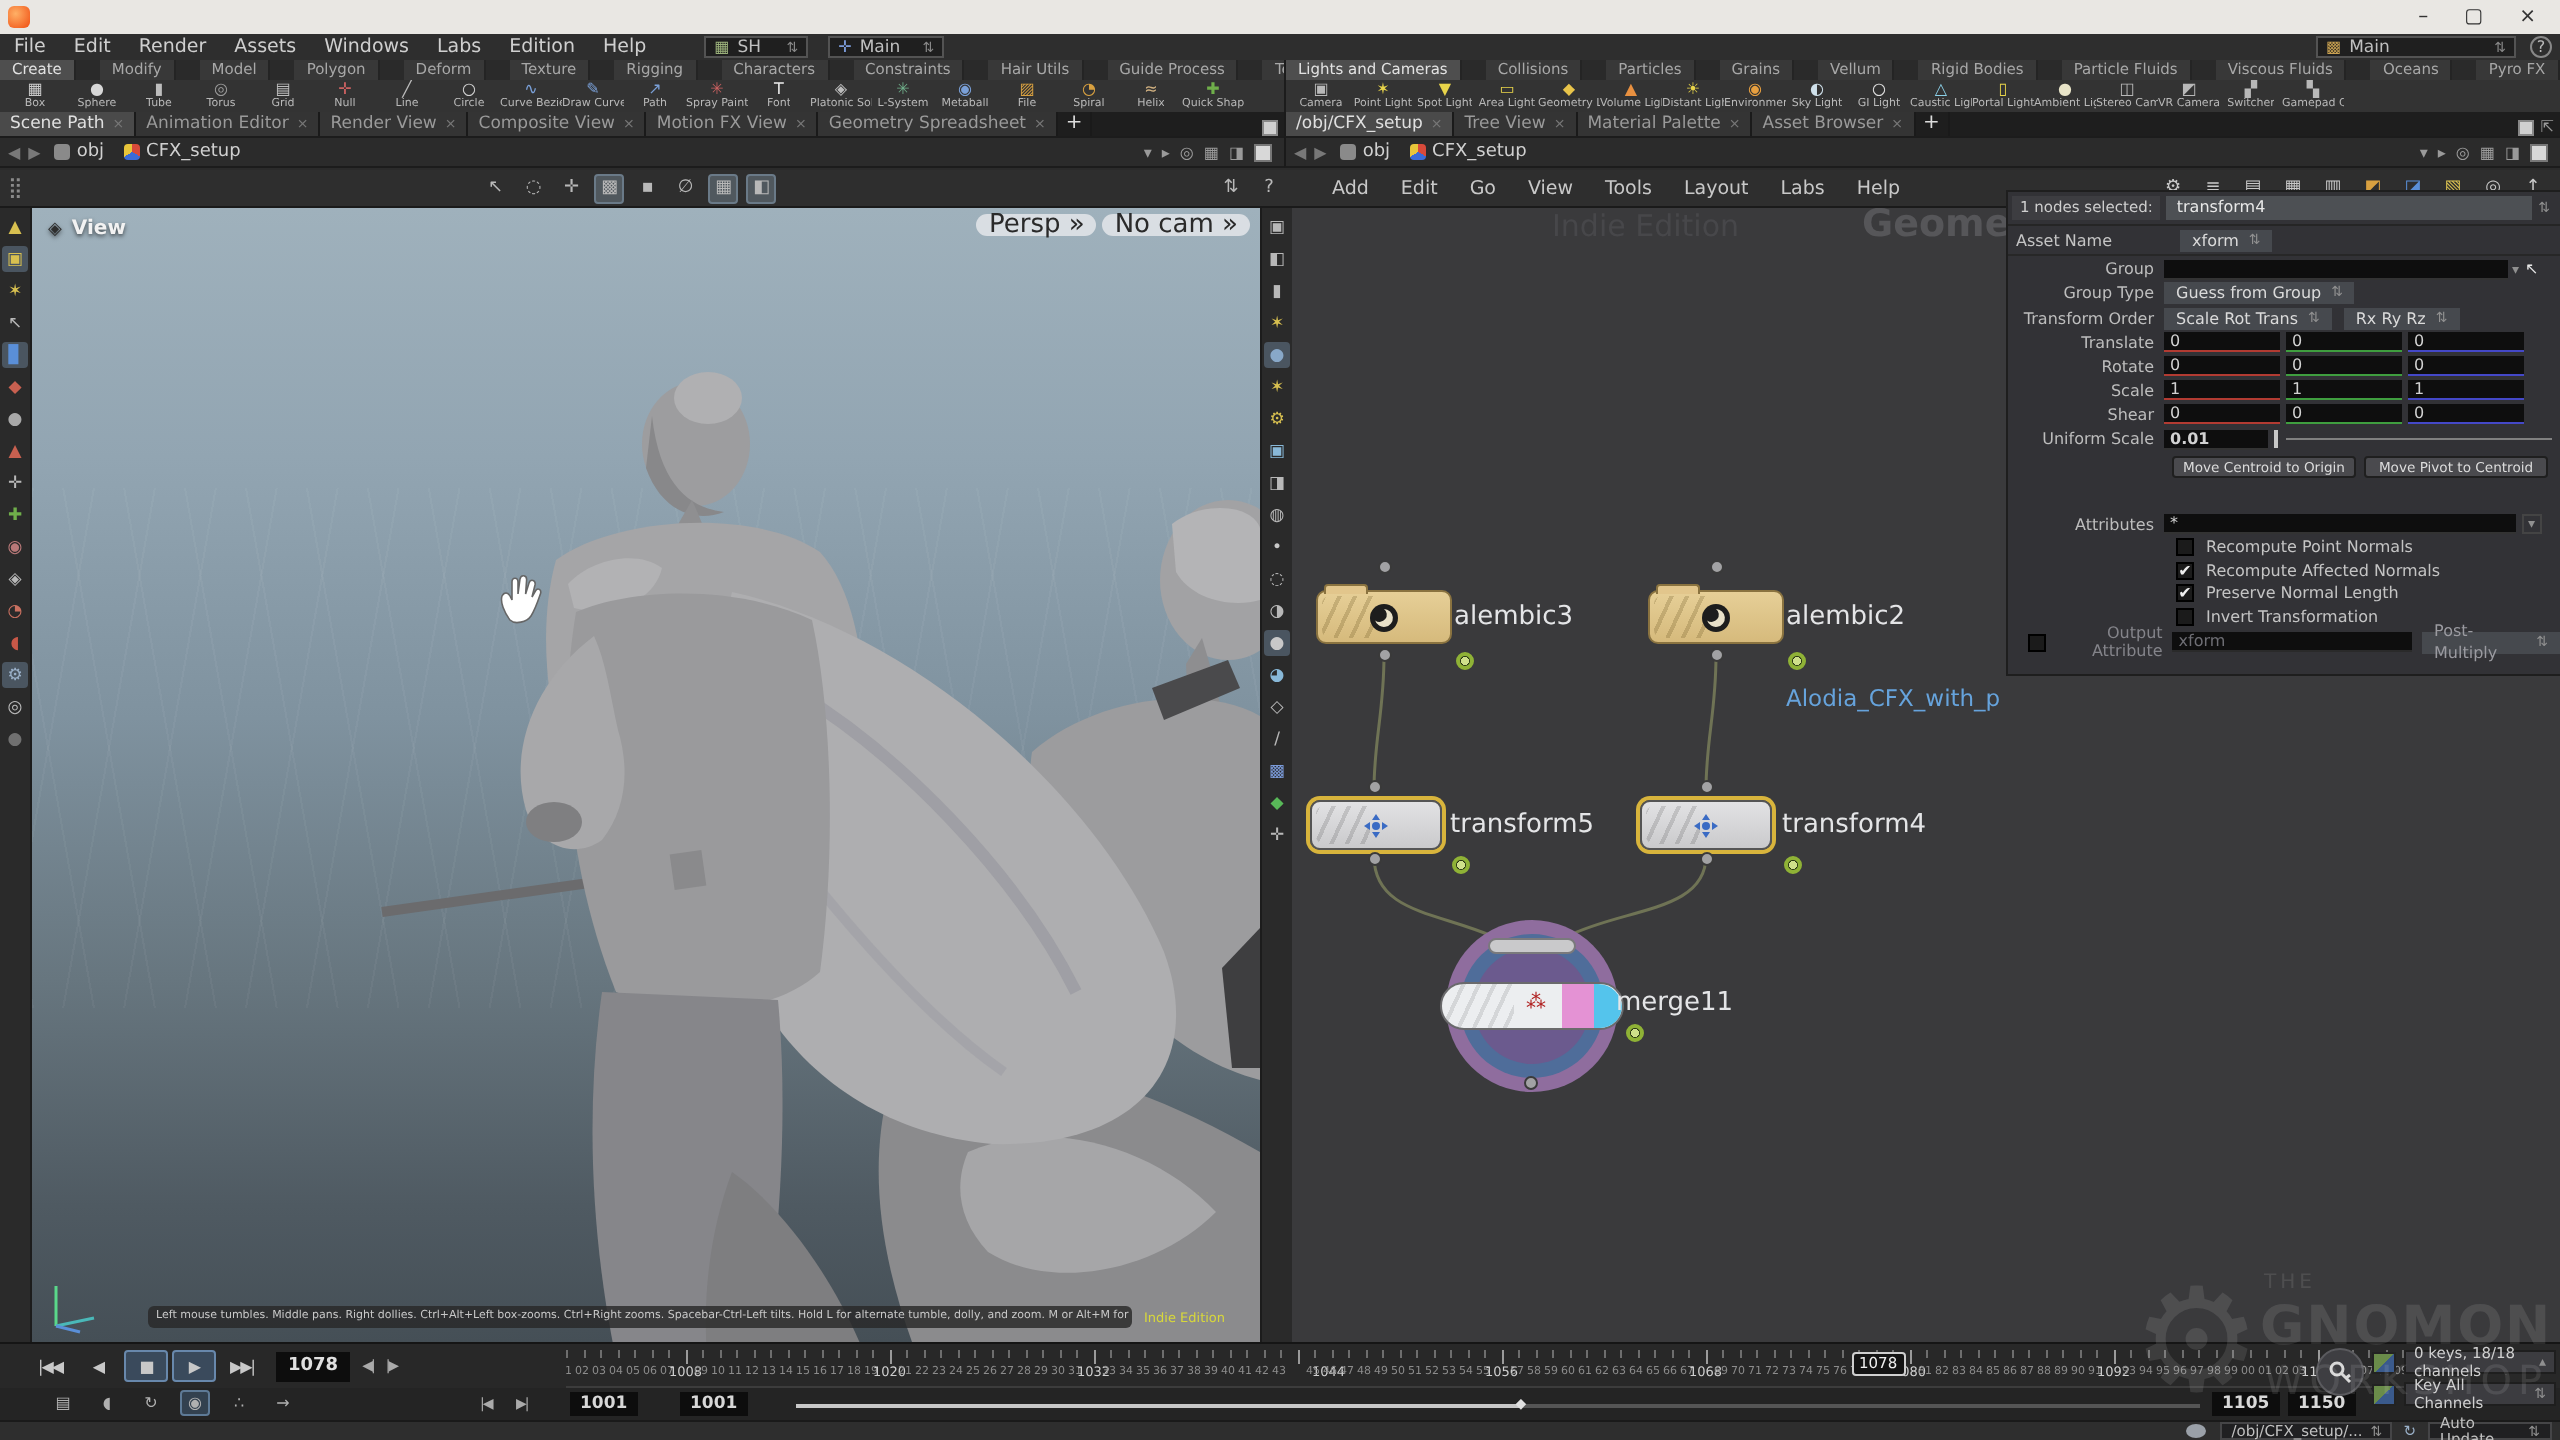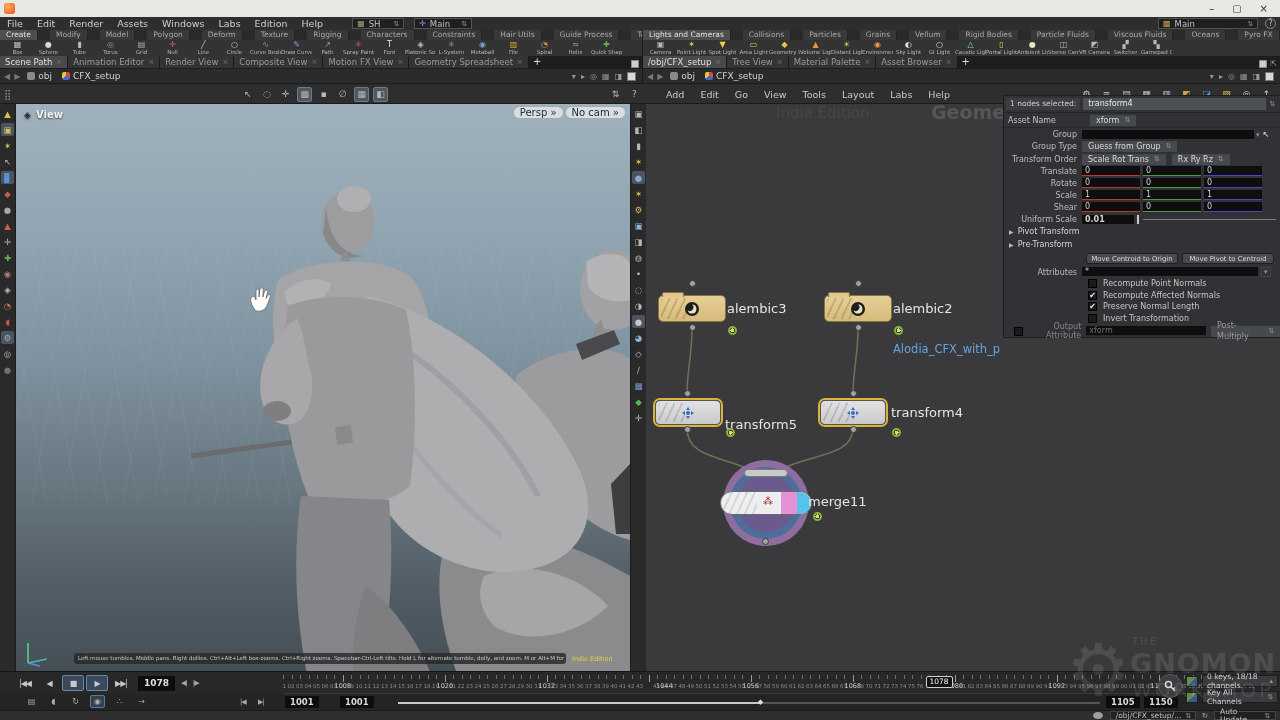--- a/index.html
+++ b/index.html
@@ -70,21 +70,21 @@
   .sic{width:13px;height:13px;flex:none;display:flex;align-items:center;justify-content:center;font-size:8.5px;border-radius:2px;}
   .sic.active{background:#4a5560;}
   .vpcanvas{position:absolute;left:16px;top:0;width:614px;height:567px;overflow:hidden;
     background:linear-gradient(180deg,#9fb1bc 0%,#92a5b2 22%,#7f929f 45%,#67767f 68%,#4f5a62 88%,#454f56 100%);}
   .vpgrid{position:absolute;left:0;top:140px;width:614px;height:260px;opacity:.55;
     background-image:repeating-linear-gradient(100deg,rgba(255,255,255,.07) 0 1px,transparent 1px 30px),
                      repeating-linear-gradient(80deg,rgba(255,255,255,.07) 0 1px,transparent 1px 30px);}
   .vp-label{position:absolute;left:8px;top:5px;display:flex;gap:5px;align-items:center;color:#f2f2f2;font-size:10px;font-weight:bold;text-shadow:0 1px 2px rgba(0,0,0,.6);}
   .vp-label .ic{color:#2e2e2e;font-size:9px;}
   .vp-pills{position:absolute;right:5px;top:3px;display:flex;gap:3px;}
-  .pill{background:rgba(222,226,230,.92);color:#2a2a2a;font-size:10px;line-height:11px;height:11px;border-radius:6px;padding:0 6px;white-space:nowrap;}
+  .pill{background:rgba(222,226,230,.92);color:#2a2a2a;font-size:13px;line-height:11px;height:11px;border-radius:6px;padding:0 6px;white-space:nowrap;}
   .helpbar{position:absolute;left:58px;bottom:7px;width:492px;height:11px;background:rgba(40,40,40,.82);border-radius:3px;color:#c8c8c8;font-size:5.5px;line-height:11px;text-align:center;white-space:nowrap;overflow:hidden;padding:0 4px;}
   .indie-yellow{position:absolute;left:556px;bottom:8px;color:#d8d83a;font-size:6.5px;white-space:nowrap;}
   .handcur{position:absolute;left:232px;top:182px;}
   .gizmo{position:absolute;left:6px;bottom:4px;}
 
   
   .netcanvas{position:absolute;left:646px;top:104px;width:634px;height:567px;background:#3a3a3c;overflow:hidden;}
   .wm1{position:absolute;left:130px;top:0px;font-size:15px;color:#47474a;}
   .wm2{position:absolute;left:285px;top:-3px;font-size:19px;font-weight:bold;color:#565659;}
   .node{position:absolute;border-radius:5px;}
@@ -676,21 +676,21 @@
 
     <div class="node node-xform" style="left:9px;top:296px">
       <div class="hatch"></div>
       <svg class="nicon" width="14" height="14">
         <path d="M7,1 L9,4 L5,4 Z M7,13 L5,10 L9,10 Z M1,7 L4,5 L4,9 Z M13,7 L10,9 L10,5 Z" fill="#3a6bc4"></path>
           <circle cx="7" cy="7" r="2" fill="#3a6bc4"></circle>
       </svg>
     </div>
     <div class="conn" style="left:38px;top:286px"></div>
     <div class="conn" style="left:38px;top:322px"></div>
-    <div class="nodename" style="left:79px;top:313px">transform5</div>
+    <div class="nodename" style="left:79px;top:301px">transform5</div>
     <div class="badge" style="left:80px;top:324px"></div>
 
     <div class="node node-xform" style="left:174px;top:296px">
       <div class="hatch"></div>
       <svg class="nicon" width="14" height="14">
         <path d="M7,1 L9,4 L5,4 Z M7,13 L5,10 L9,10 Z M1,7 L4,5 L4,9 Z M13,7 L10,9 L10,5 Z" fill="#3a6bc4"></path>
           <circle cx="7" cy="7" r="2" fill="#3a6bc4"></circle>
       </svg>
     </div>
     <div class="conn" style="left:204px;top:286px"></div>
@@ -782,37 +782,27 @@
         </div>
       </div>
 
     <div class="prow">
       <div class="plabel">Uniform Scale</div>
       <div class="pfield" style="width:52px;border-bottom-color:#333;font-weight:bold">0.01</div>
       <div style="width:2px;height:9px;background:#c8c8c8;margin-left:3px"></div>
       <div style="flex:1;height:1px;background:#808080;margin:0 4px"></div>
     </div>
 
-    <div>
-        <div class="collrow">
-          <div class="tri">▶</div>
-          <div>Pivot Transform</div>
-        </div>
-        <div class="collrow">
-          <div class="tri">▶</div>
-          <div>Pre-Transform</div>
-        </div>
-      </div>
 
     <div style="display:flex;gap:4px;margin:3px 0 0 82px">
         <div class="pbtn" style="width: 92px;">Move Centroid to Origin</div>
         <div class="pbtn" style="width: 92px;">Move Pivot to Centroid</div>
       </div>
 
-    <div class="prow" style="margin-top:3px">
+    <div class="prow" style="margin-top:18px">
       <div class="plabel">Attributes</div>
       <div class="pfield" style="width:176px;border-bottom-color:#333">*</div>
       <span class="spin" style="margin-left:3px;border:1px solid #444;padding:0 2px">▾</span>
     </div>
 
     <div>
         <div class="cbrow">
           <div class="cbox"></div>
           <div>Recompute Point Normals</div>
         </div>

